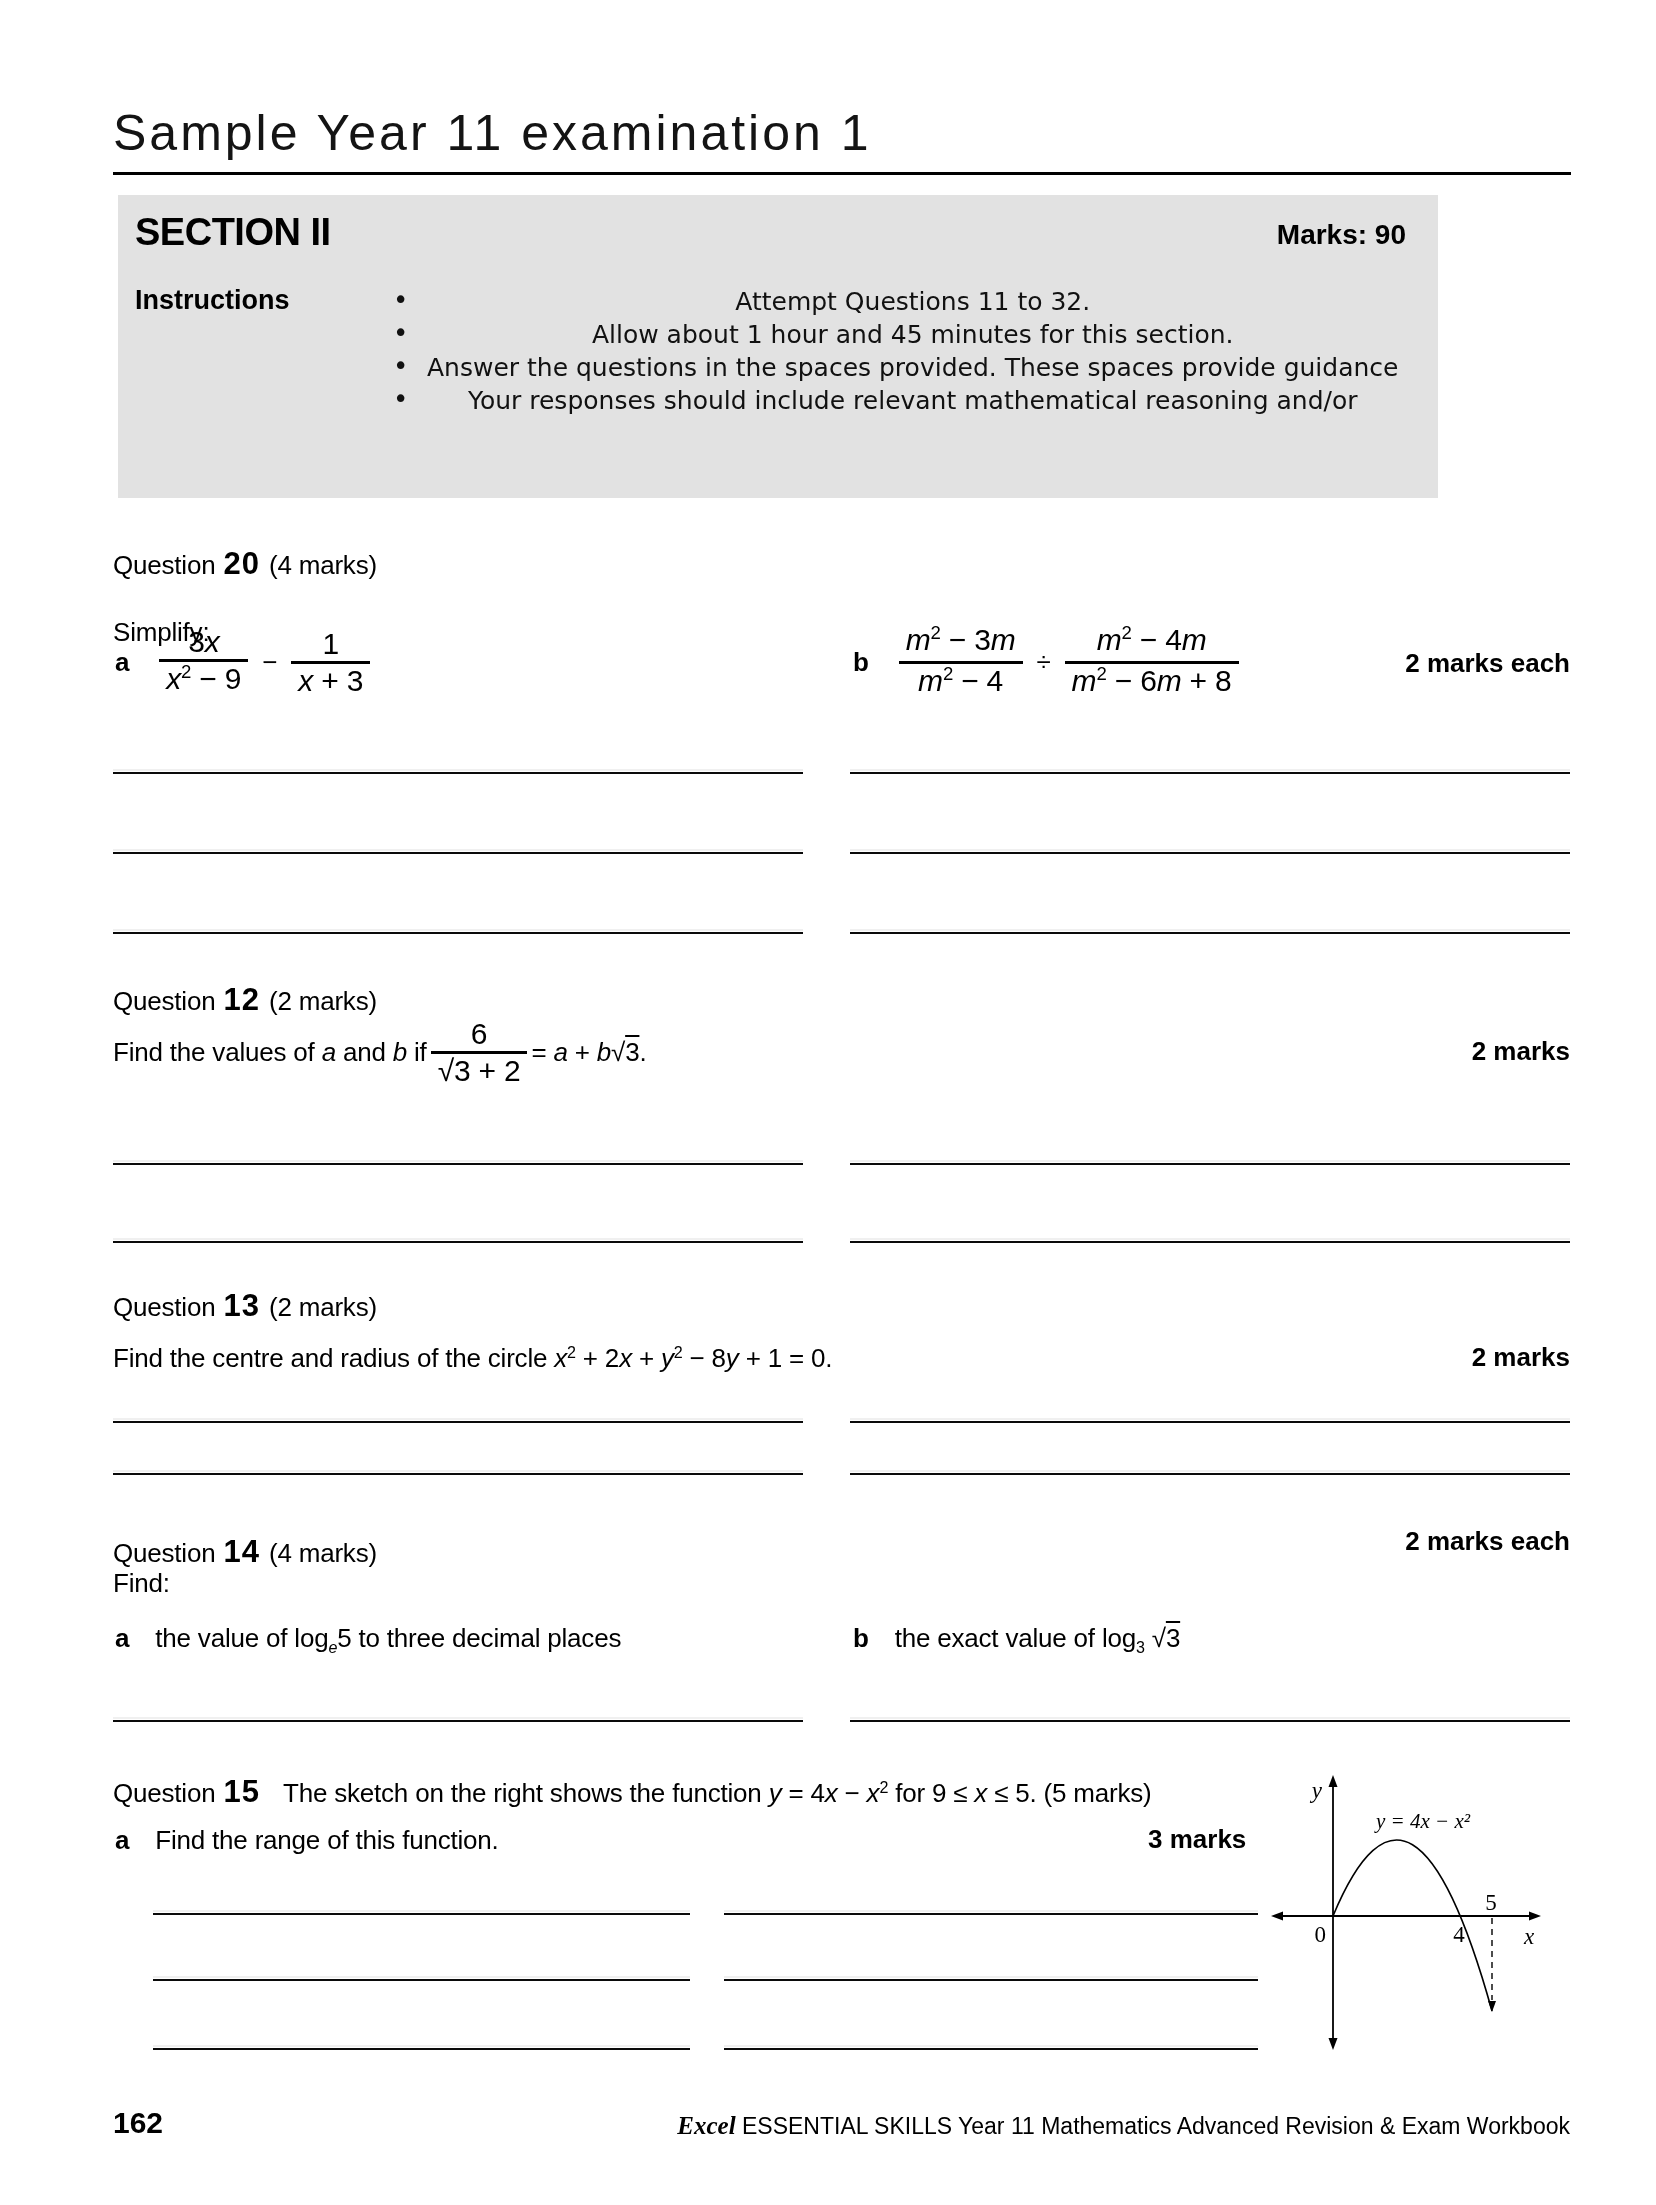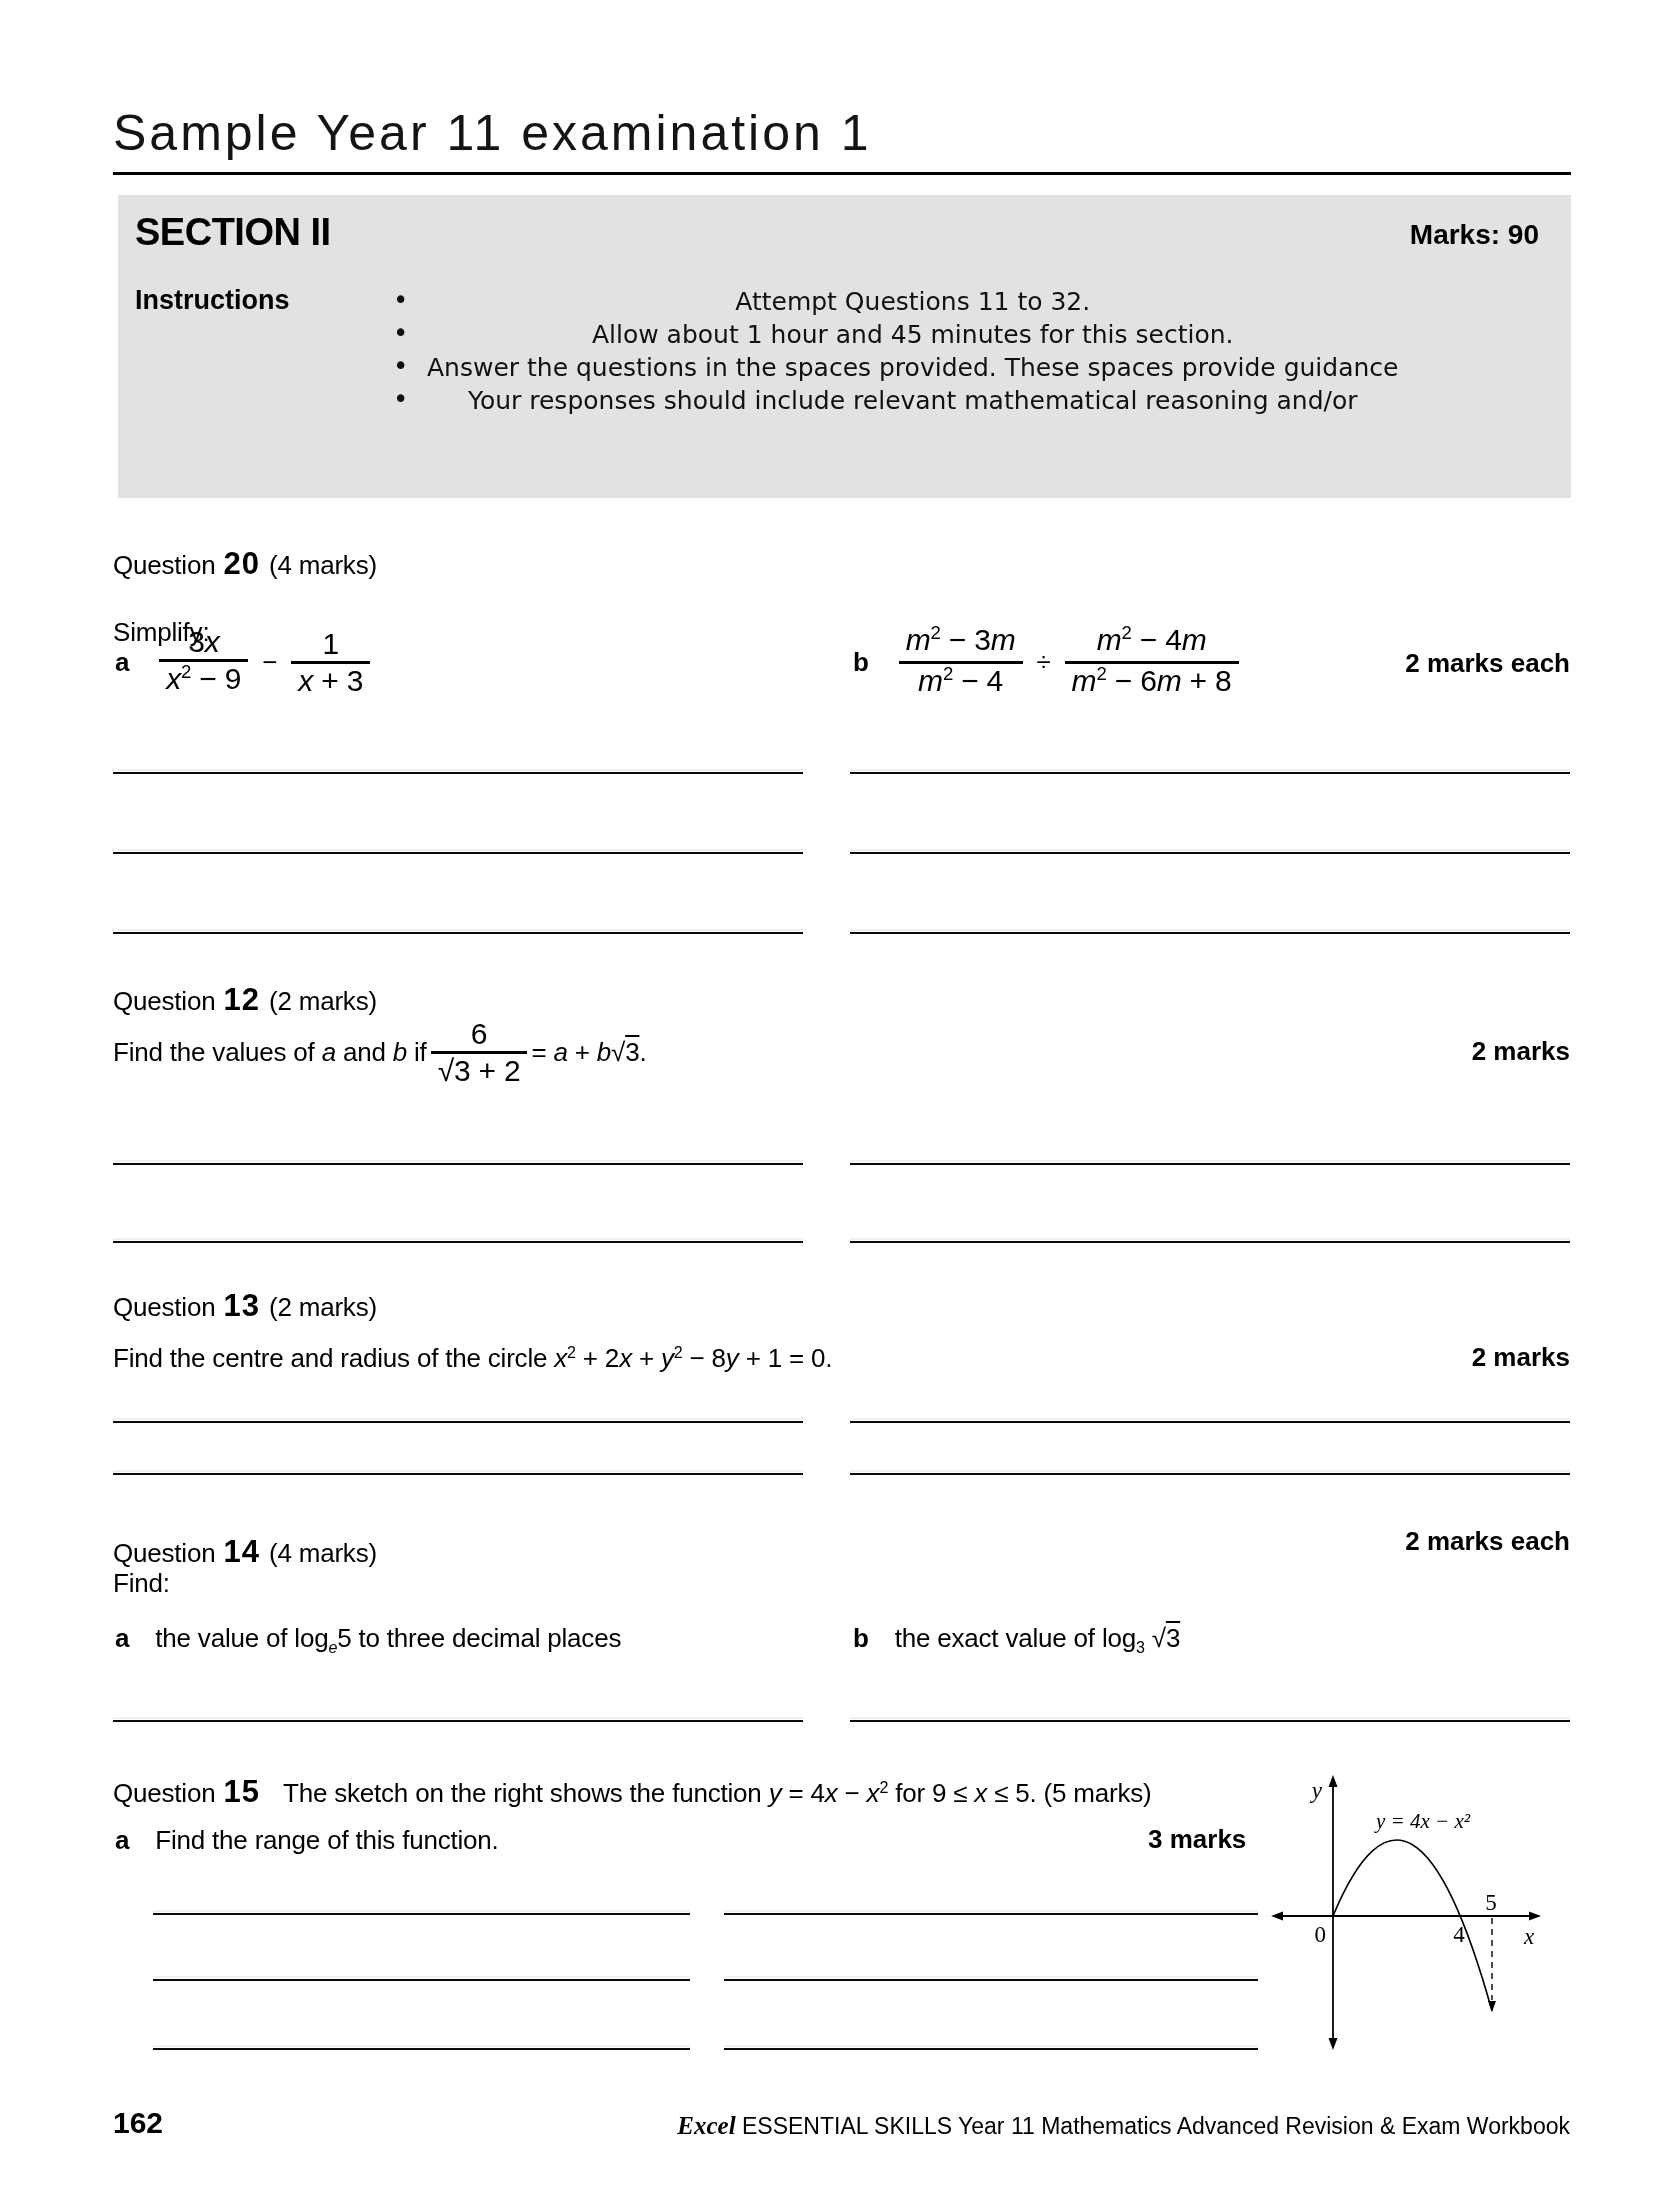--- a/index.html
+++ b/index.html
@@ -57,21 +57,21 @@
   .brand{font-family:"Liberation Serif",serif;font-weight:700;font-style:italic;font-size:25px;text-align:right;}
 </style>
 </head>
 <body>
 
 <div class="page">
 
   <div class="abs page-title" style="left:113px;top:104px;">Sample Year 11 examination 1</div>
   <div class="abs title-rule" style="left:113px;top:172px;width:1458px;"></div>
 
-  <div class="abs section-box" style="left:118px;top:195px;width:1453px;height:303px;">
+  <div class="abs section-box" style="left:118px;top:195px;width:1320px;height:303px;">
     <div class="abs section-heading" style="left:17px;top:16px;">SECTION II</div>
     <div class="abs marks-total" style="right:32px;top:24px;">Marks: 90</div>
     <div class="abs instructions-label" style="left:17px;top:90px;">Instructions</div>
     <ul class="abs instr-list" style="left:273px;top:90px;">
       <li>
           <span class="instr-line">Attempt Questions 11 to 32.</span>
         </li>
       <li>
           <span class="instr-line">Allow about 1 hour and 45 minutes for this section.</span>
         </li>

